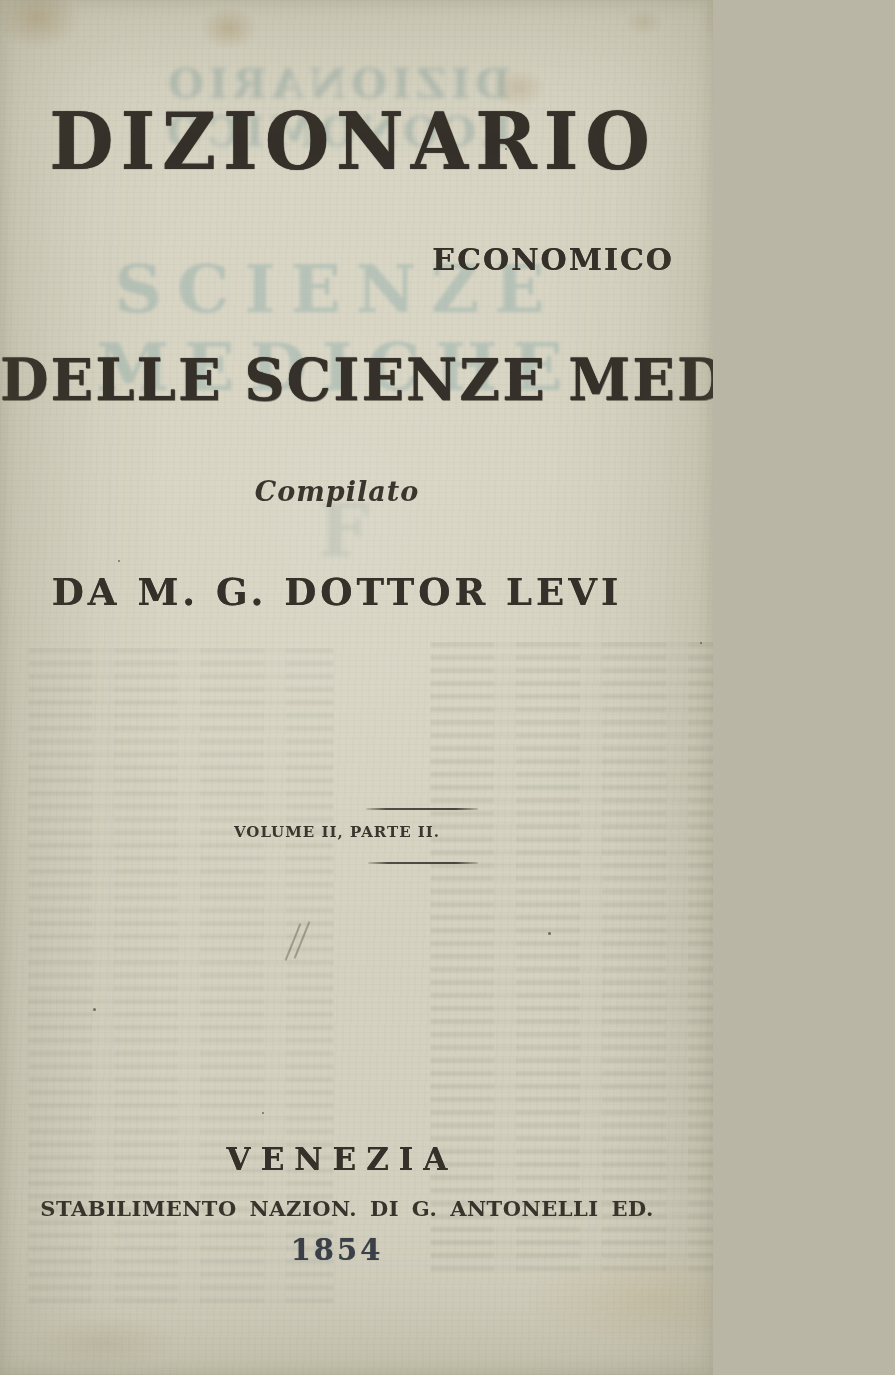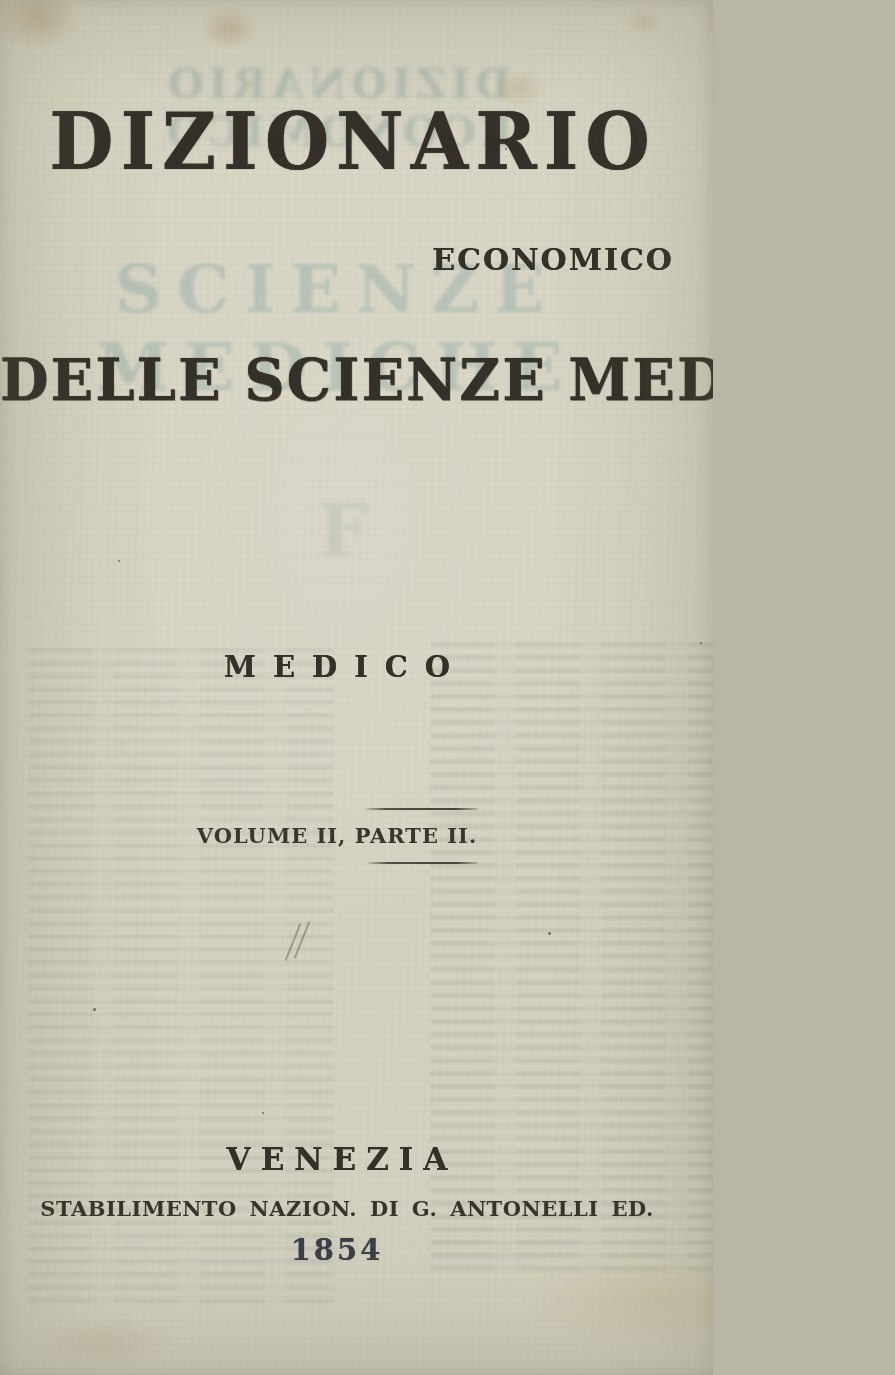--- a/index.html
+++ b/index.html
@@ -79,21 +79,21 @@
   .author-title {
     top: 650px;
     font-size: 29px;
     font-weight: bold;
     letter-spacing: 17px;
     text-indent: 17px;
     text-shadow: 0 0 0.5px rgba(42,37,26,0.8);
   }
   .volume {
     top: 823px;
-    font-size: 21px;
+    font-size: 15px;
     font-weight: bold;
     letter-spacing: 1px;
     color: #3a362e;
   }
   .rule {
     position: absolute;
     height: 2px;
     width: 112px;
     left: 366px;
     background: linear-gradient(90deg, rgba(58,54,46,0.15), rgba(58,54,46,0.85) 18%, rgba(58,54,46,0.9) 80%, rgba(58,54,46,0.2));
@@ -226,21 +226,22 @@
 
   <div class="ghost ghost-top">DIZIONARIO ECONOMICO</div>
   <div class="ghost ghost-large">SCIENZE MEDICHE</div>
   <div class="ghost ghost-letter">F</div>
   <div class="ghost-col ghost-col-left"></div>
   <div class="ghost-col ghost-col-right"></div>
 
   <div class="line title">DIZIONARIO</div>
   <div class="line subtitle">ECONOMICO</div>
   <div class="line series">DELLE SCIENZE MEDICHE</div>
-  <div class="line author-title">MEDICO</div>
+  <div class="line compiled">Compilato</div>
+  <div class="line author">DA M. G. DOTTOR LEVI</div>
 
   <div class="rule rule-top"></div>
   <div class="line volume">VOLUME II, PARTE II.</div>
   <div class="rule rule-bottom"></div>
 
   <div class="line city">VENEZIA</div>
   <div class="line publisher">STABILIMENTO NAZION. DI G. ANTONELLI ED.</div>
   <div class="line year">1854</div>
 
   <div class="stain s1"></div>

